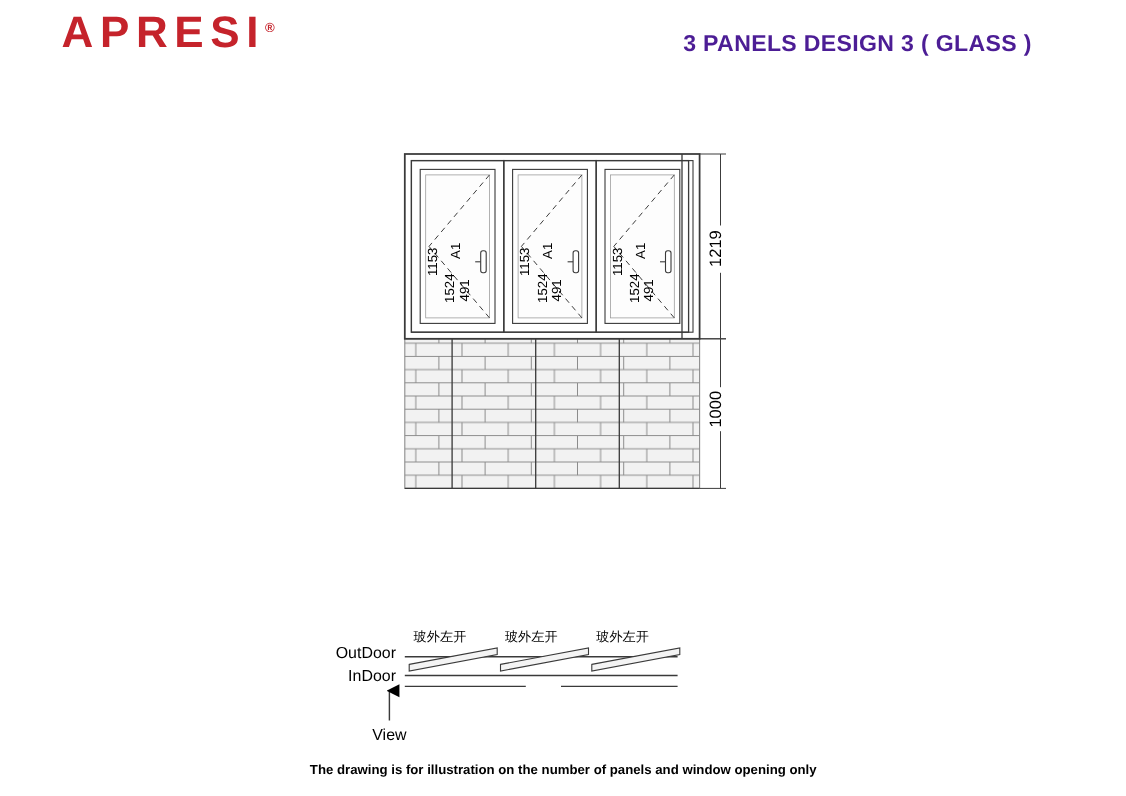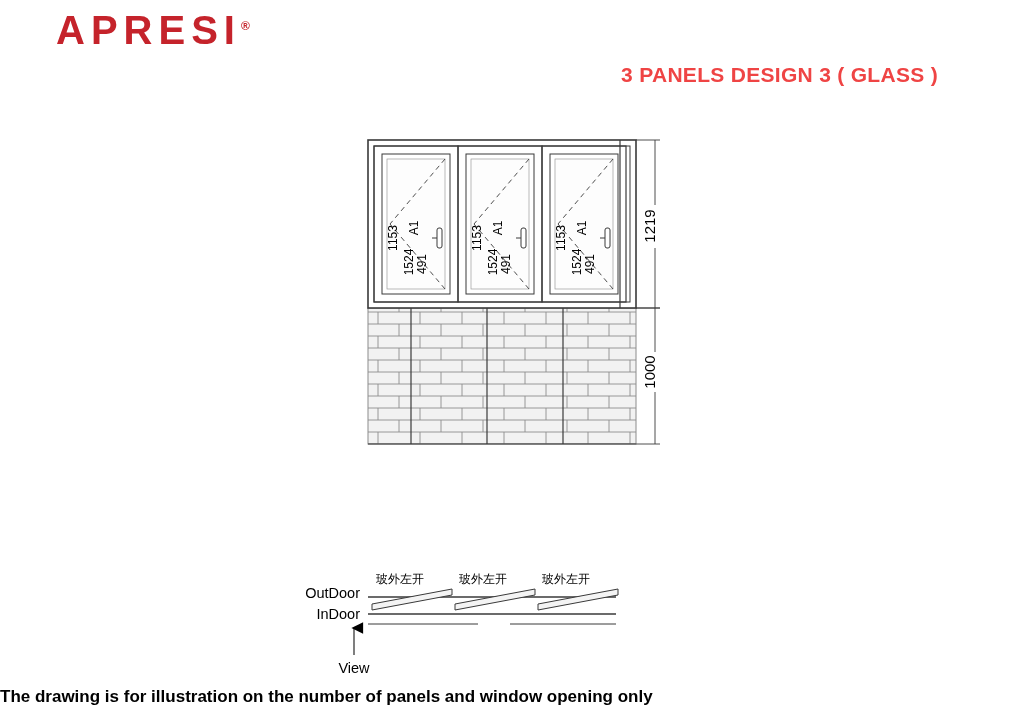--- a/index.html
+++ b/index.html
@@ -32,43 +32,43 @@
     letter-spacing: 0;
     vertical-align: super;
   }
   #page-title {
     position: absolute;
     right: 86px;
     top: 28px;
     font-size: 21px;
     font-weight: bold;
     letter-spacing: 0.3px;
-    color: #ef4444;
-    margin-top: 35px;
+    color: #4c1d95;
   }
 
   
   #drawing-stage {
     position: absolute;
     left: 0;
     top: 0;
     width: 1024px;
     height: 724px;
   }
   #drawing-stage svg {
     display: block;
   }
 
   
   #footer-note {
     position: absolute;
     left: 0;
     right: 0;
     bottom: 17px;
-    font-size: 17px;
+    text-align: center;
+    font-size: 12px;
     font-weight: bold;
   }
 
   .lbl {
     font-family: "Liberation Sans", sans-serif;
     font-size: 12px;
     fill: #000;
   }
   .lbl-cn {
     font-family: "DejaVu Sans", sans-serif;

